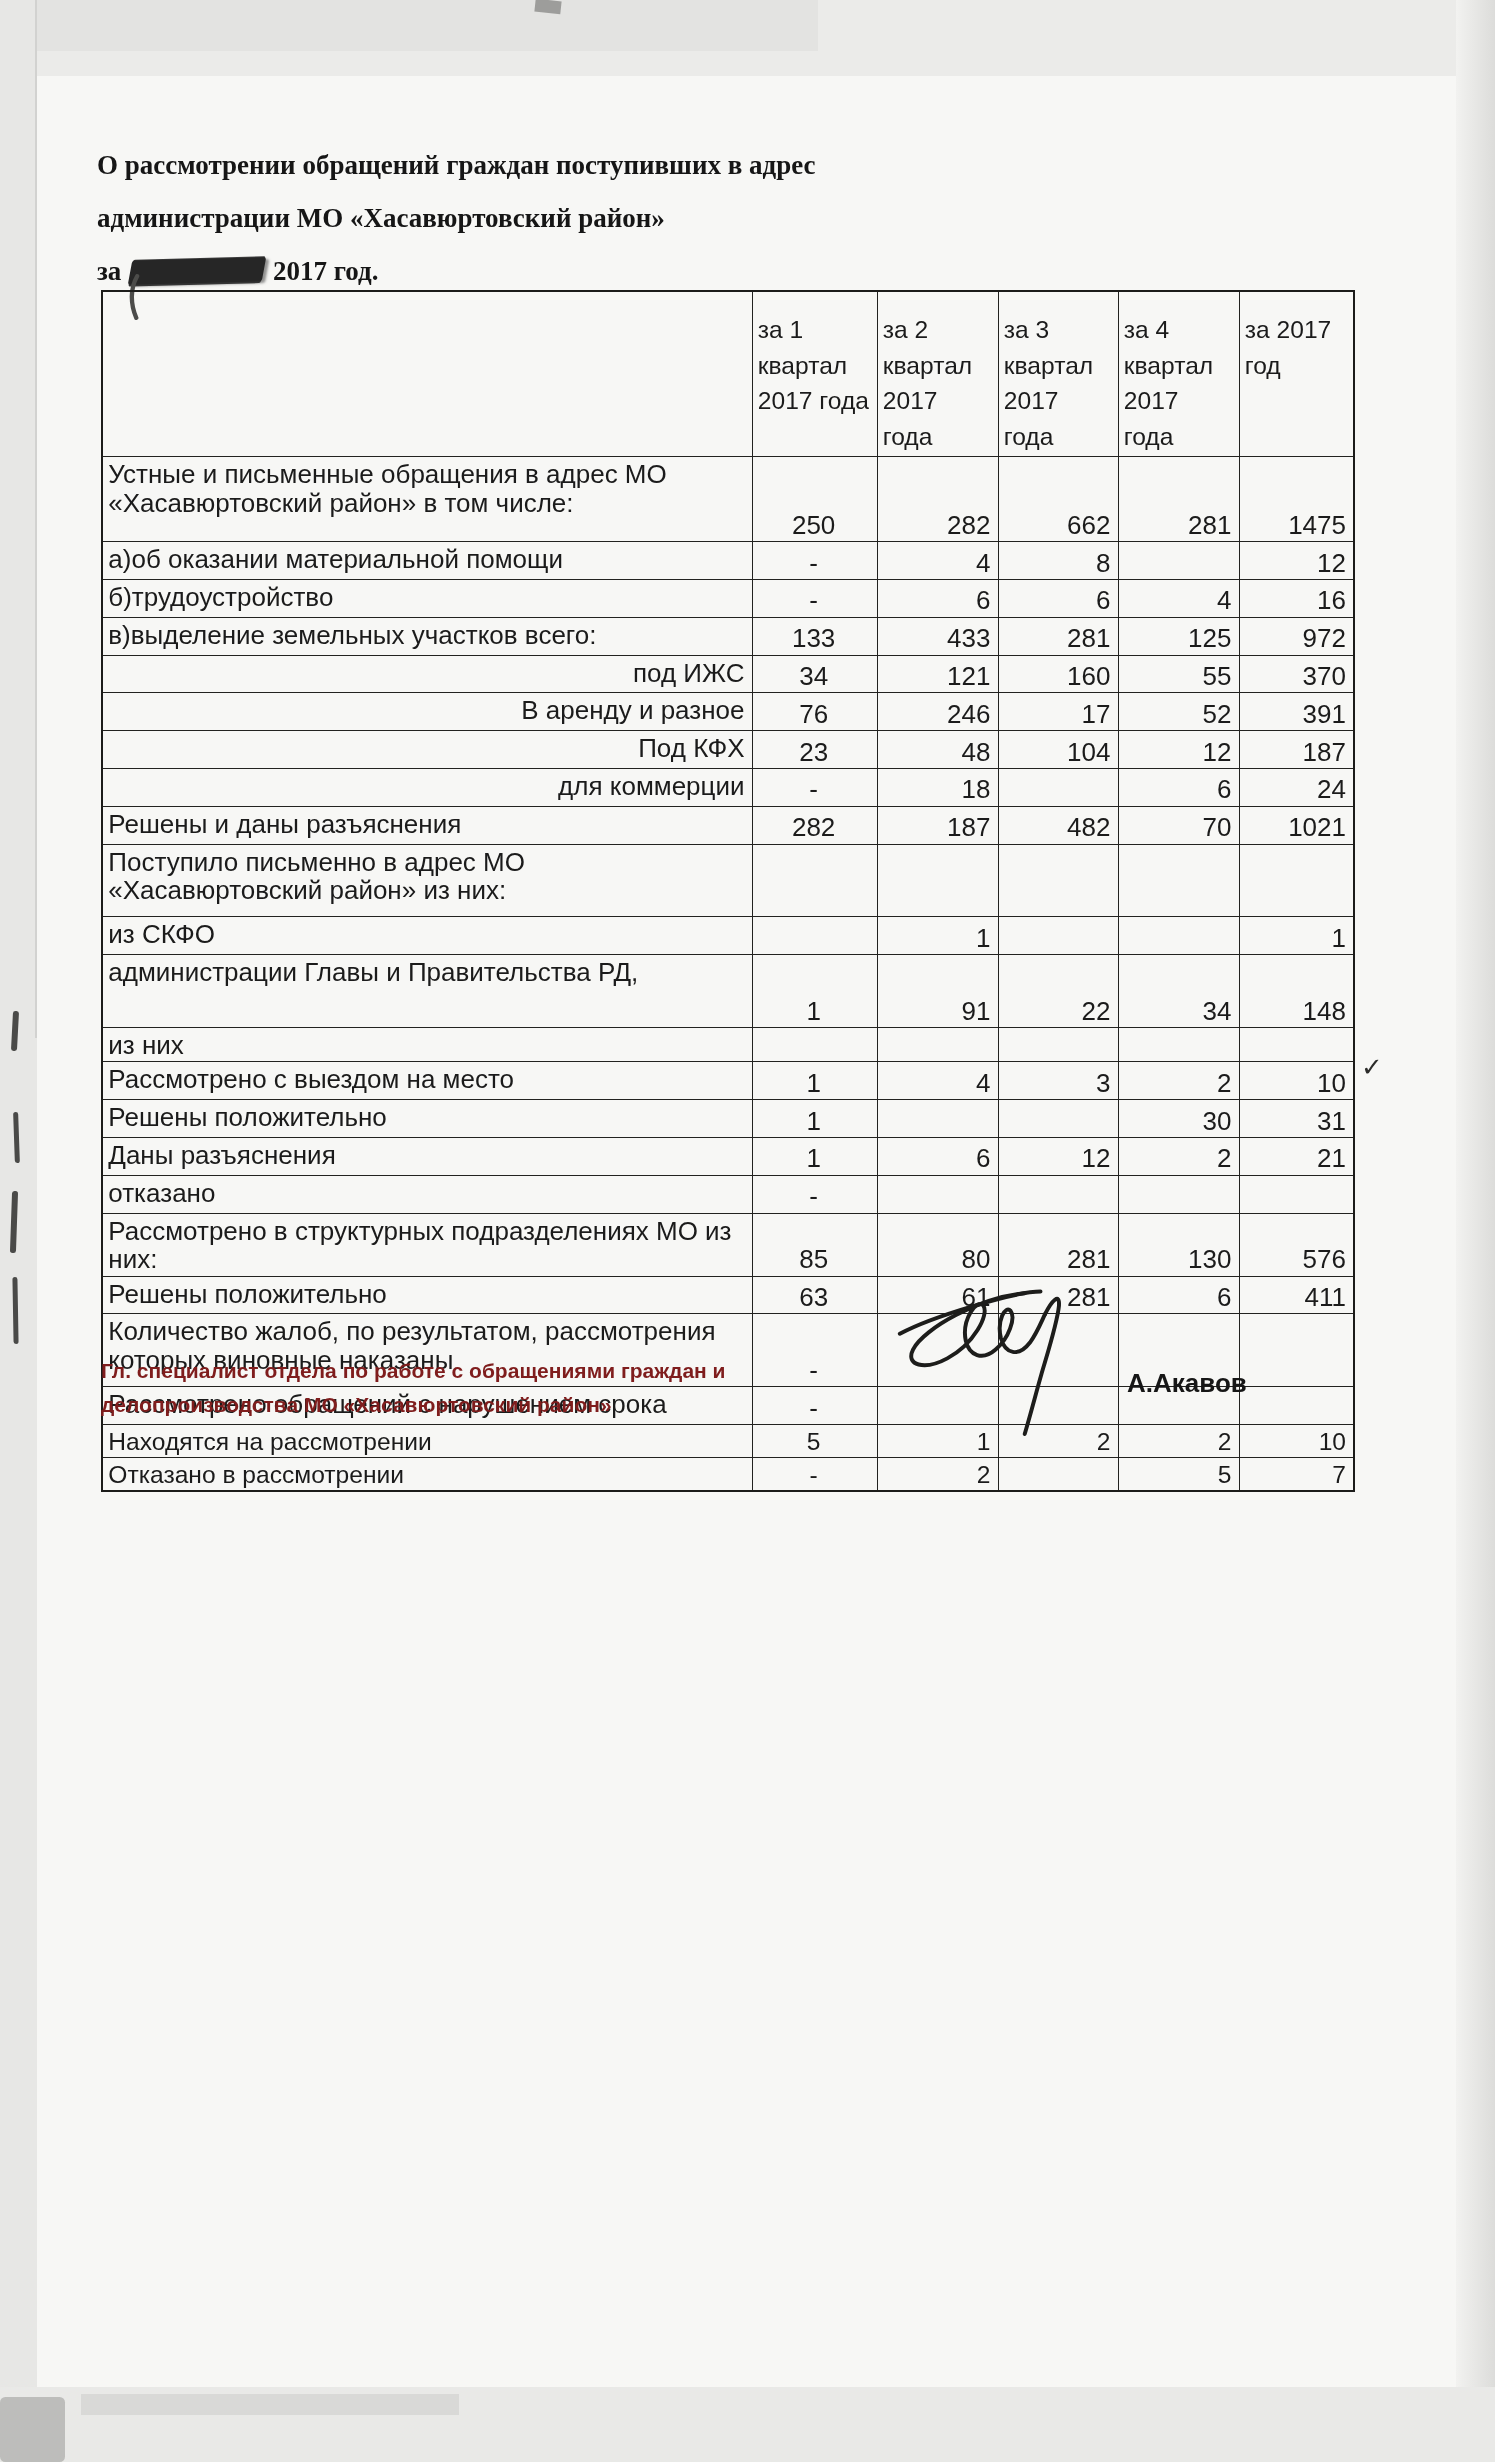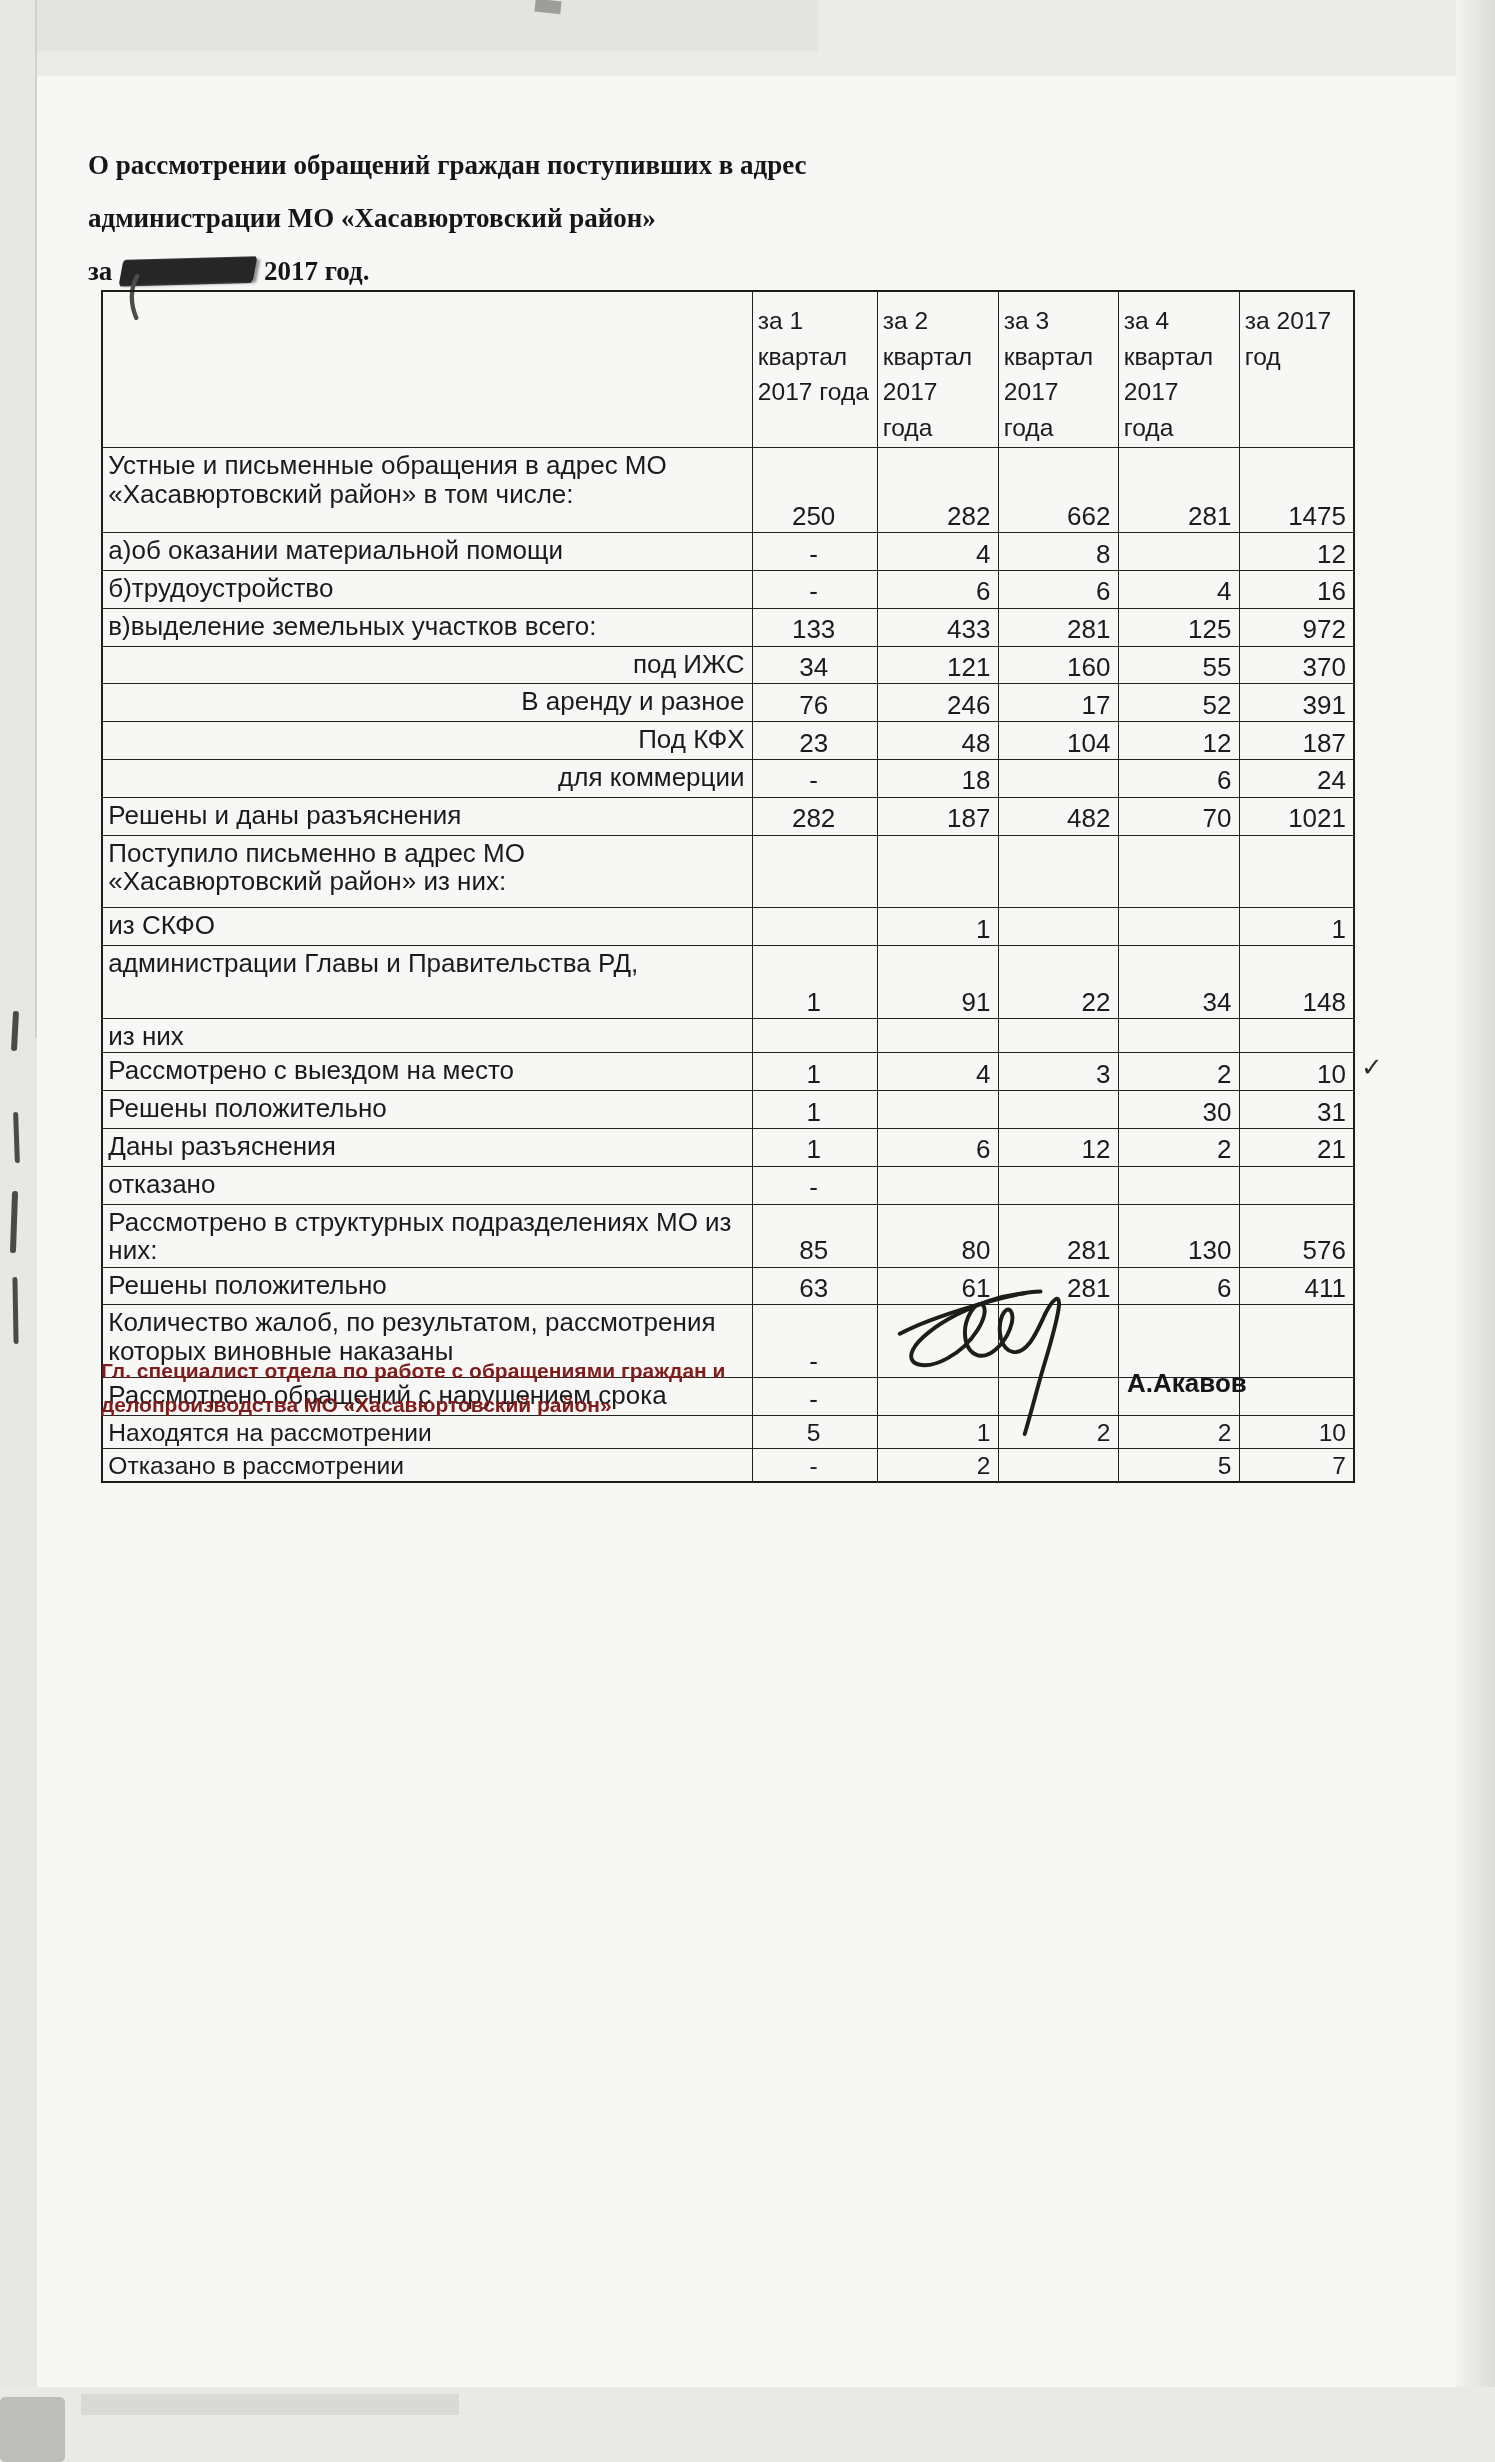--- a/index.html
+++ b/index.html
@@ -19,21 +19,21 @@
   .bottom-band{left:0;top:2387px;width:1495px;height:76px;background:#e9e9e7;}
   .bottom-corner{left:0;top:2397px;width:65px;height:65px;background:#bdbdbb;border-radius:5.3px;}
   .bottom-streak{left:81px;top:2394px;width:378px;height:21px;background:#d9d9d7;}
   .margin-mark{background:#4a4a48;border-radius:2.6px;}
   .mm1{left:12.3px;top:1011px;width:6.2px;height:40px;transform:rotate(3deg);}
   .mm2{left:14px;top:1112px;width:5.3px;height:51px;transform:rotate(-2deg);}
   .mm3{left:11.4px;top:1191px;width:6.2px;height:62px;transform:rotate(2deg);}
   .mm4{left:13px;top:1277px;width:5.3px;height:67px;transform:rotate(-1deg);}
   
   .title{
-    position:absolute;left:88px;top:139px;width:967px;
+    position:absolute;left:97px;top:139px;width:967px;
     font-family:"Liberation Serif",serif;font-weight:bold;
     font-size:27px;line-height:53px;color:#161616;
   }
   .redaction{
     display:inline-block;width:134px;height:24px;margin:0 8.8px;vertical-align:-2.6px;
     background:#262626;border-radius:2.6px;
     transform:rotate(-1.5deg) skewX(-12deg);
     box-shadow:0 2.6px 0 -0.9px #343434, 0 -1.8px 0 -0.9px #3d3d3d, 3.5px 1.8px 2.6px rgba(60,60,60,.55);
   }
   .pen-tail{position:absolute;left:125px;top:274px;}
@@ -43,21 +43,21 @@
     border-collapse:collapse;table-layout:fixed;width:1252px;
     font-size:26px;line-height:1.1;color:#1b1b1b;
   }
   .doc-table td,.doc-table th{
     border:1.8px solid #222220;vertical-align:bottom;
     padding:0.9px 7px 1.8px 5.3px;overflow:hidden;
   }
   .doc-table{border:2.6px solid #1c1c1a;}
   .doc-table thead th{
     vertical-align:top;text-align:left;font-weight:normal;
-    font-size:24.6px;line-height:1.45;height:113px;padding-top:11px;
+    font-size:24.6px;line-height:1.45;height:113px;padding-top:20px;
   }
   .doc-table td.lbl{text-align:left;vertical-align:top;padding-top:3px;}
   .doc-table td.num{text-align:right;}
   .doc-table td.c1{text-align:center;}
   tr.rdef td{height:32px;}
   tr.tall td{height:79px;}
   tr.tall2 td{height:67px;}
   tr.short td{height:28px;}
   tr.thin td{height:23px;font-size:24.6px;}
   tr.indent td.lbl{text-align:right;}

